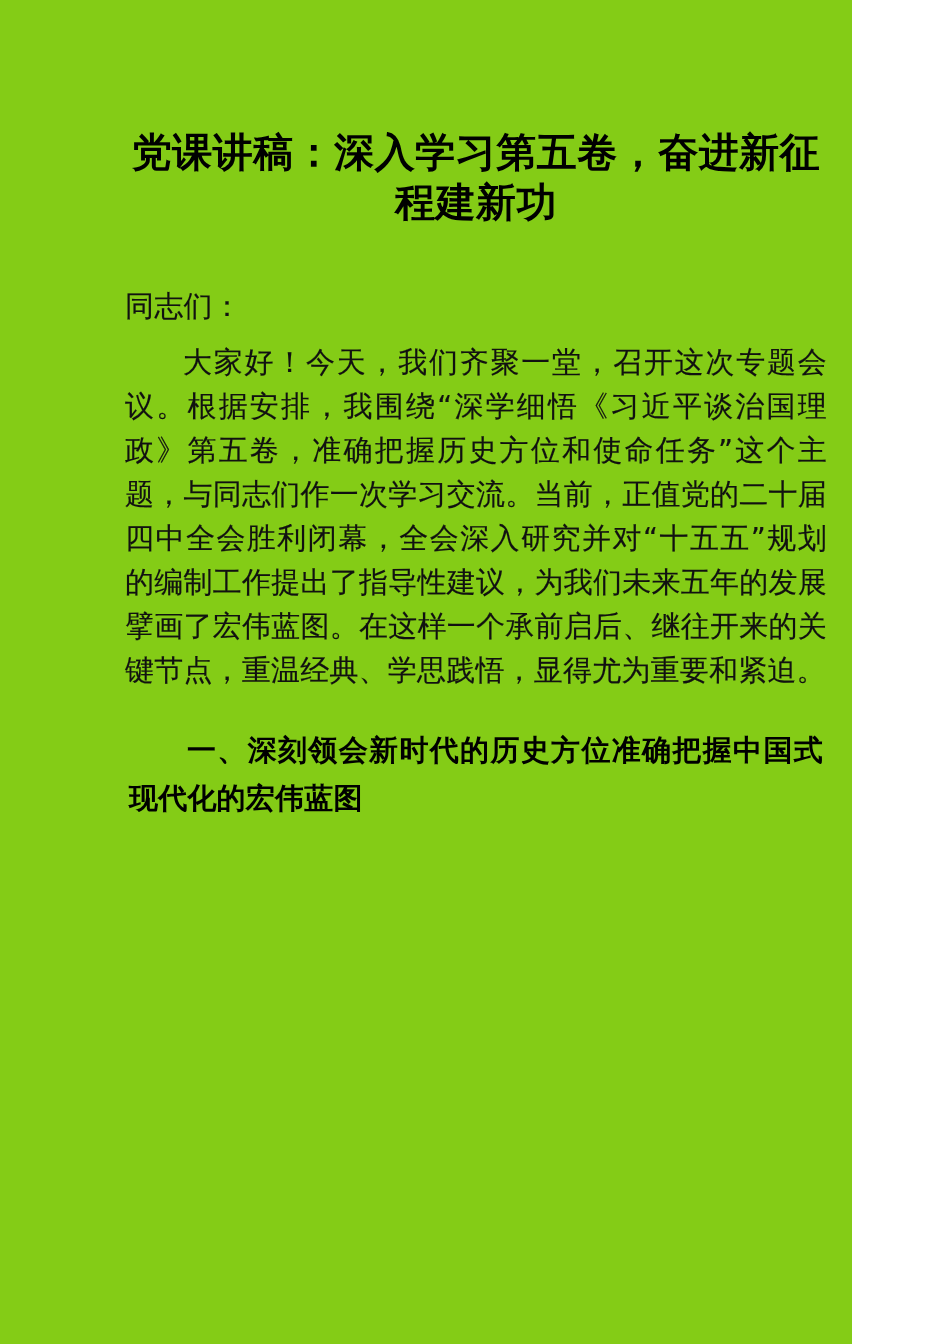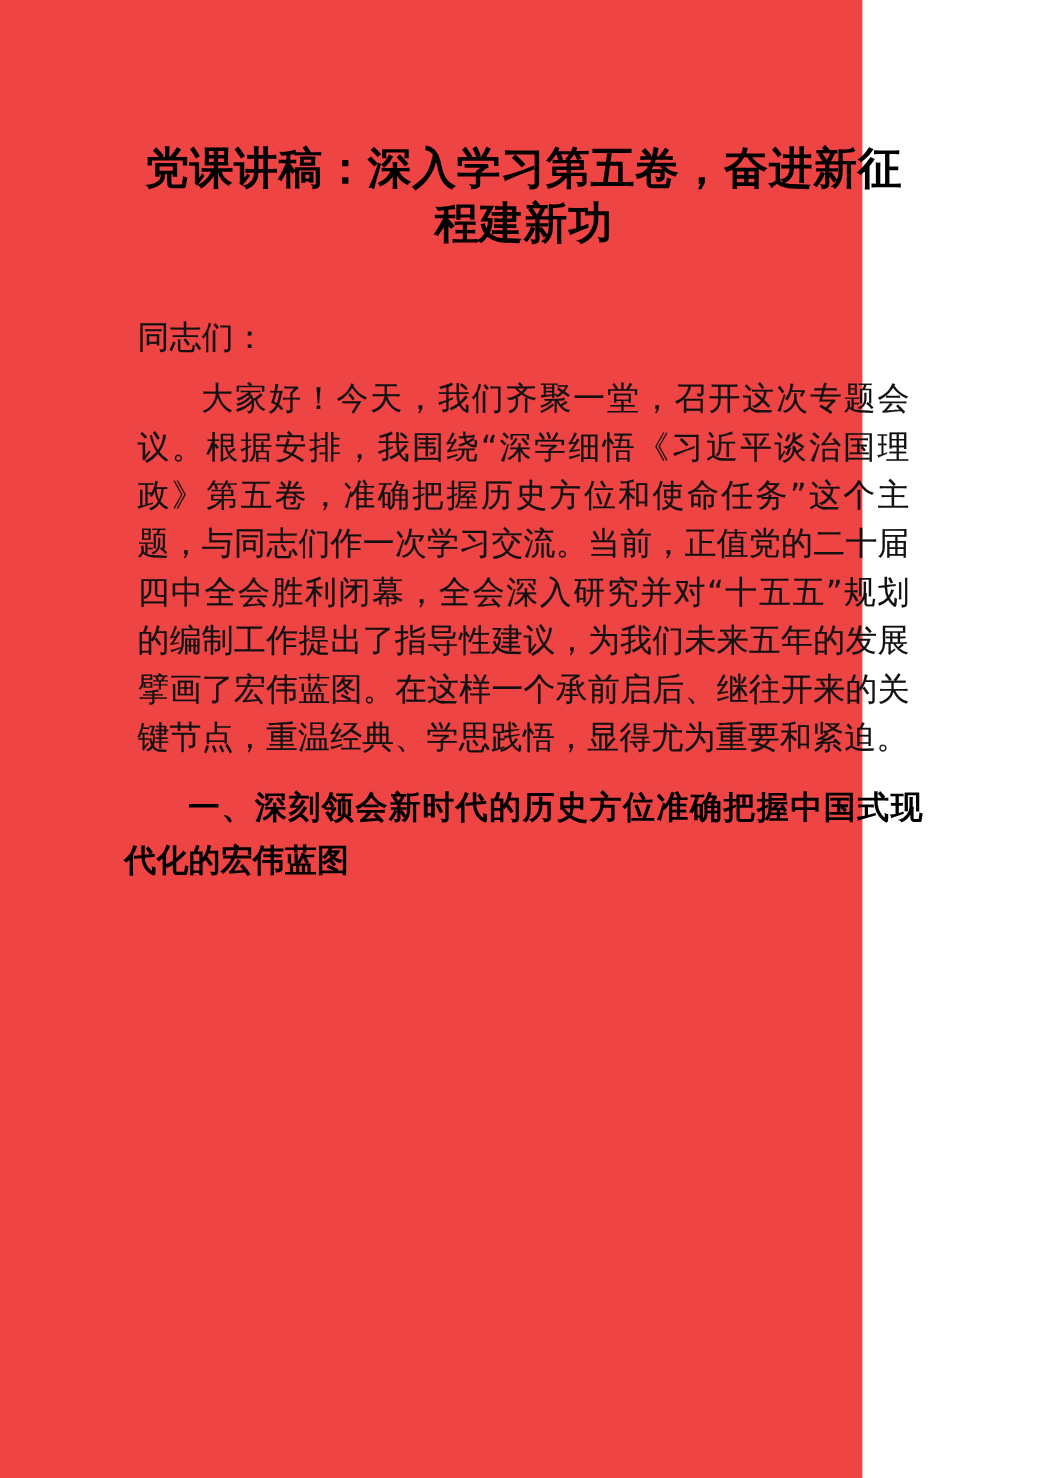--- a/index.html
+++ b/index.html
@@ -15,23 +15,23 @@
     font-family: "Liberation Serif", "DejaVu Serif", serif;
     color: #000000;
     -webkit-font-smoothing: antialiased;
   }
 
   
   .page {
     position: absolute;
     left: 0;
     top: 0;
-    width: 784px;
+    width: 852px;
     height: 1344px;
-    background: #ef4444;
+    background: #84cc16;
     box-sizing: border-box;
   }
 
   
   .content {
     position: absolute;
     left: 113px;
     top: 0;
     width: 726px;
   }
@@ -80,21 +80,21 @@
   .para.salutation {
     text-indent: 0;
   }
 
   .para.indent {
     text-indent: 58px; 
   }
 
   
   .section-heading {
-    margin: 0;
+    margin: 16px;
     padding: 0;
     font-family: "DejaVu Sans", "Liberation Sans", sans-serif;
     font-weight: 700;
     font-size: 29px;
     line-height: 48px;
     color: #000000;
     text-align: justify;
     text-justify: inter-character;
     text-indent: 58px;
     word-break: break-all;

